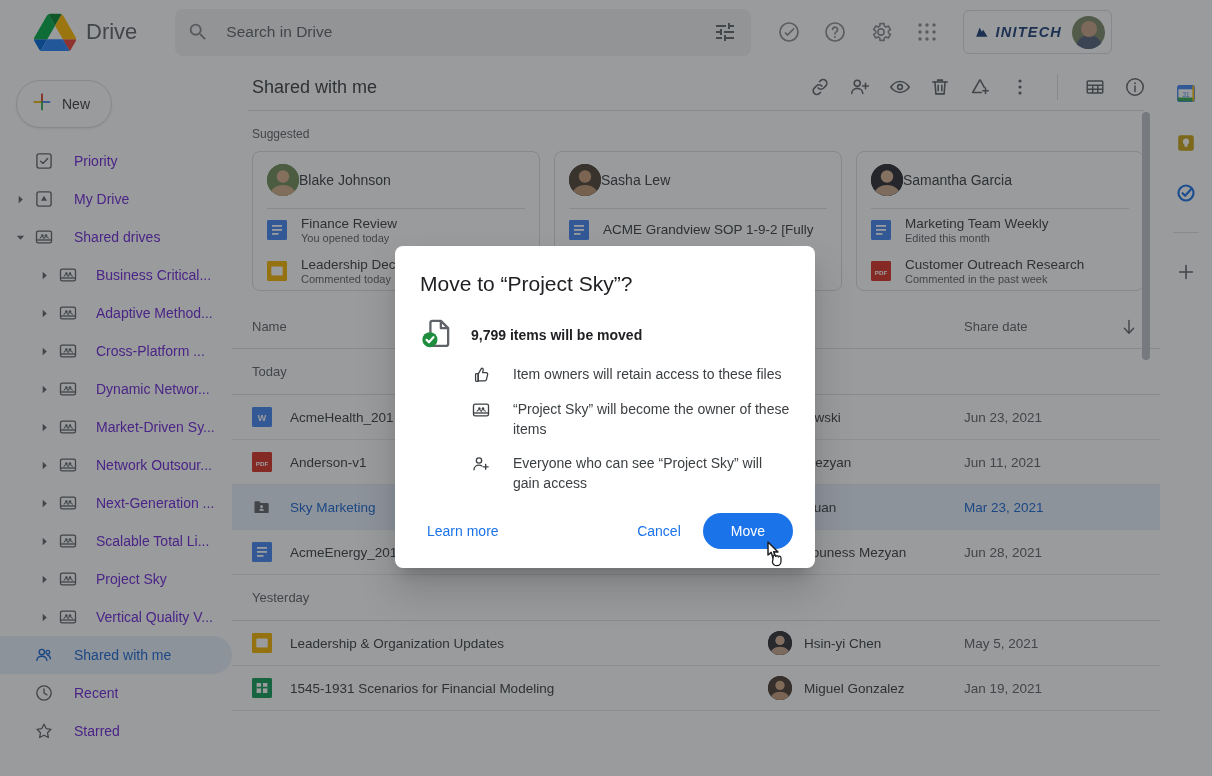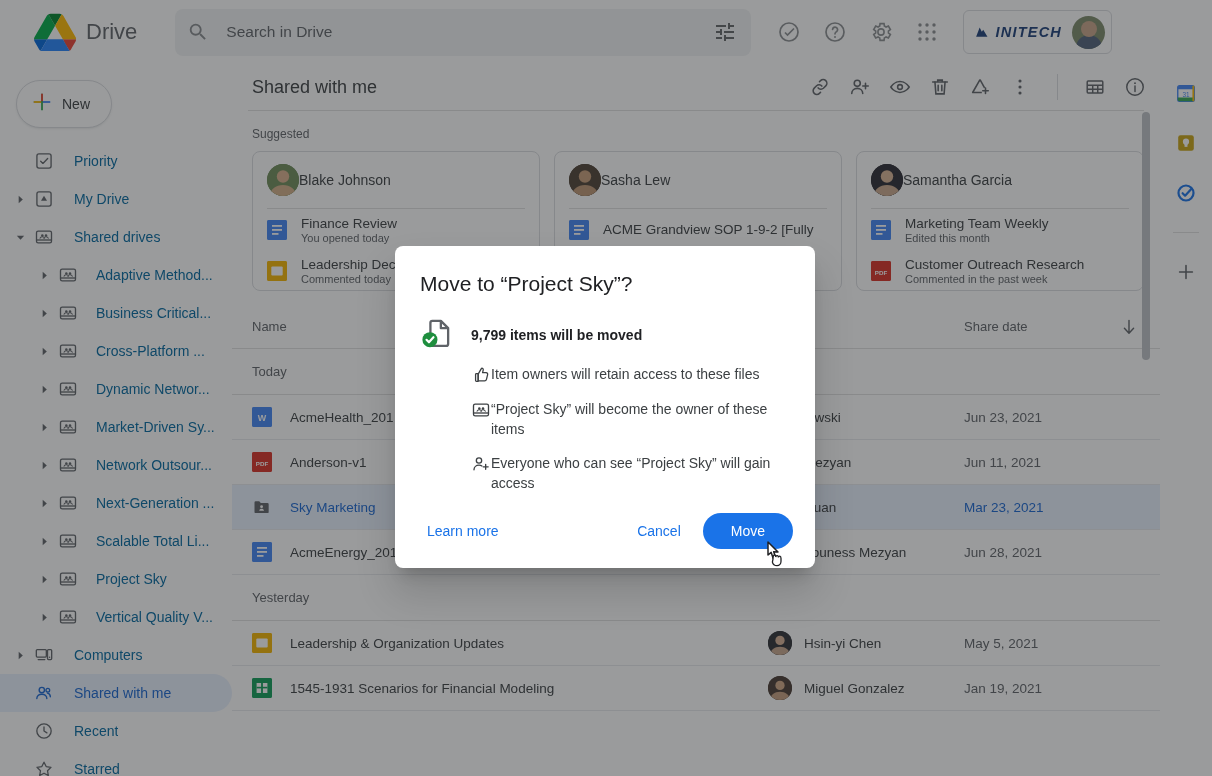--- a/index.html
+++ b/index.html
@@ -93,21 +93,21 @@
   .caret {
     width: 24px; min-width: 24px; display: flex; align-items: center;
     justify-content: center; margin-left: 8px;
   }
   .caret.empty { visibility: hidden; }
   .nav-icn {
     width: 24px; min-width: 24px; height: 24px; display: flex;
     align-items: center; justify-content: center; color: #5f6368;
   }
   .nav-label {
-    font-size: 14px; color: #0369a1; margin-left: 18px;
+    font-size: 14px; color: #6d28d9; margin-left: 18px;
     white-space: nowrap; overflow: hidden;
   }
   .nav-item.sub .nav-label { margin-left: 16px; }
   .nav-item.sub .caret { margin-left: 32px; }
 
   
   #main {
     position: absolute; left: 232px; top: 64px; width: 928px; height: 712px;
     background: #fff; overflow: hidden;
   }
@@ -205,21 +205,21 @@
   #dlg-title {
     font-size: 21px; color: #202124; letter-spacing: 0; margin-bottom: 20px;
     margin-left: 1px;
   }
   #dlg-count {
     display: flex; align-items: center; gap: 18px; margin-bottom: 10px;
   }
   #dlg-count .ct { font-size: 14px; font-weight: bold; color: #202124; }
   .dlg-bullets { padding-left: 52px; }
   .dlg-bullet {
-    display: flex; gap: 0; margin-bottom: 14px; align-items: flex-start;
+    display: flex; gap: 22px; margin-bottom: 14px; align-items: flex-start;
   }
   .dlg-bullet .bi { width: 20px; min-width: 20px; height: 20px; color: #3c4043; margin-top: 1px; }
   .dlg-bullet .btext { font-size: 14px; color: #3c4043; line-height: 20px; }
   #dlg-actions {
     position: absolute; left: 0; bottom: 0; width: 100%; height: 74px;
     display: flex; align-items: center; padding: 0 22px;
   }
   .txt-btn {
     background: none; border: none; cursor: pointer;
     font-family: "Liberation Sans", sans-serif;
@@ -375,190 +375,174 @@
           </span>
           <span class="nav-icn">
             <svg viewBox="0 0 24 24" width="20" height="20">
               <rect x="3" y="5" width="18" height="14" rx="2" fill="none" stroke="#5f6368" stroke-width="1.6"></rect>
               <path d="M3.6 15.6h16.8" stroke="#5f6368" stroke-width="1.6"></path>
               <circle cx="10" cy="10.2" r="1.5" fill="#5f6368"></circle>
               <circle cx="14.4" cy="10.2" r="1.5" fill="#5f6368"></circle>
               <path d="M7.3 13.4c.4-1.1 1.4-1.7 2.7-1.7s2.3.6 2.7 1.7M11.8 13.4c.4-1.1 1.4-1.7 2.6-1.7 1.3 0 2.3.6 2.7 1.7" fill="none" stroke="#5f6368" stroke-width="1.3" stroke-linecap="round"></path>
             </svg>
           </span>
+          <span class="nav-label">Business Critical...</span>
+        </div>
+        <div class="nav-item sub">
+          <span class="caret">
+           <svg viewBox="0 0 24 24" width="11" height="11" fill="#5f6368">
+              <path d="M8 4l9 8-9 8z"></path>
+            </svg>
+          </span>
+          <span class="nav-icn">
+            <svg viewBox="0 0 24 24" width="20" height="20">
+              <rect x="3" y="5" width="18" height="14" rx="2" fill="none" stroke="#5f6368" stroke-width="1.6"></rect>
+              <path d="M3.6 15.6h16.8" stroke="#5f6368" stroke-width="1.6"></path>
+              <circle cx="10" cy="10.2" r="1.5" fill="#5f6368"></circle>
+              <circle cx="14.4" cy="10.2" r="1.5" fill="#5f6368"></circle>
+              <path d="M7.3 13.4c.4-1.1 1.4-1.7 2.7-1.7s2.3.6 2.7 1.7M11.8 13.4c.4-1.1 1.4-1.7 2.6-1.7 1.3 0 2.3.6 2.7 1.7" fill="none" stroke="#5f6368" stroke-width="1.3" stroke-linecap="round"></path>
+            </svg>
+          </span>
           <span class="nav-label">Adaptive Method...</span>
         </div>
         <div class="nav-item sub">
           <span class="caret">
            <svg viewBox="0 0 24 24" width="11" height="11" fill="#5f6368">
               <path d="M8 4l9 8-9 8z"></path>
             </svg>
           </span>
           <span class="nav-icn">
             <svg viewBox="0 0 24 24" width="20" height="20">
               <rect x="3" y="5" width="18" height="14" rx="2" fill="none" stroke="#5f6368" stroke-width="1.6"></rect>
               <path d="M3.6 15.6h16.8" stroke="#5f6368" stroke-width="1.6"></path>
               <circle cx="10" cy="10.2" r="1.5" fill="#5f6368"></circle>
               <circle cx="14.4" cy="10.2" r="1.5" fill="#5f6368"></circle>
               <path d="M7.3 13.4c.4-1.1 1.4-1.7 2.7-1.7s2.3.6 2.7 1.7M11.8 13.4c.4-1.1 1.4-1.7 2.6-1.7 1.3 0 2.3.6 2.7 1.7" fill="none" stroke="#5f6368" stroke-width="1.3" stroke-linecap="round"></path>
             </svg>
           </span>
-          <span class="nav-label">Business Critical...</span>
+          <span class="nav-label">Cross-Platform ...</span>
         </div>
         <div class="nav-item sub">
           <span class="caret">
            <svg viewBox="0 0 24 24" width="11" height="11" fill="#5f6368">
               <path d="M8 4l9 8-9 8z"></path>
             </svg>
           </span>
           <span class="nav-icn">
             <svg viewBox="0 0 24 24" width="20" height="20">
               <rect x="3" y="5" width="18" height="14" rx="2" fill="none" stroke="#5f6368" stroke-width="1.6"></rect>
               <path d="M3.6 15.6h16.8" stroke="#5f6368" stroke-width="1.6"></path>
               <circle cx="10" cy="10.2" r="1.5" fill="#5f6368"></circle>
               <circle cx="14.4" cy="10.2" r="1.5" fill="#5f6368"></circle>
               <path d="M7.3 13.4c.4-1.1 1.4-1.7 2.7-1.7s2.3.6 2.7 1.7M11.8 13.4c.4-1.1 1.4-1.7 2.6-1.7 1.3 0 2.3.6 2.7 1.7" fill="none" stroke="#5f6368" stroke-width="1.3" stroke-linecap="round"></path>
             </svg>
           </span>
-          <span class="nav-label">Cross-Platform ...</span>
+          <span class="nav-label">Dynamic Networ...</span>
         </div>
         <div class="nav-item sub">
           <span class="caret">
            <svg viewBox="0 0 24 24" width="11" height="11" fill="#5f6368">
               <path d="M8 4l9 8-9 8z"></path>
             </svg>
           </span>
           <span class="nav-icn">
             <svg viewBox="0 0 24 24" width="20" height="20">
               <rect x="3" y="5" width="18" height="14" rx="2" fill="none" stroke="#5f6368" stroke-width="1.6"></rect>
               <path d="M3.6 15.6h16.8" stroke="#5f6368" stroke-width="1.6"></path>
               <circle cx="10" cy="10.2" r="1.5" fill="#5f6368"></circle>
               <circle cx="14.4" cy="10.2" r="1.5" fill="#5f6368"></circle>
               <path d="M7.3 13.4c.4-1.1 1.4-1.7 2.7-1.7s2.3.6 2.7 1.7M11.8 13.4c.4-1.1 1.4-1.7 2.6-1.7 1.3 0 2.3.6 2.7 1.7" fill="none" stroke="#5f6368" stroke-width="1.3" stroke-linecap="round"></path>
             </svg>
           </span>
-          <span class="nav-label">Dynamic Networ...</span>
+          <span class="nav-label">Market-Driven Sy...</span>
         </div>
         <div class="nav-item sub">
           <span class="caret">
            <svg viewBox="0 0 24 24" width="11" height="11" fill="#5f6368">
               <path d="M8 4l9 8-9 8z"></path>
             </svg>
           </span>
           <span class="nav-icn">
             <svg viewBox="0 0 24 24" width="20" height="20">
               <rect x="3" y="5" width="18" height="14" rx="2" fill="none" stroke="#5f6368" stroke-width="1.6"></rect>
               <path d="M3.6 15.6h16.8" stroke="#5f6368" stroke-width="1.6"></path>
               <circle cx="10" cy="10.2" r="1.5" fill="#5f6368"></circle>
               <circle cx="14.4" cy="10.2" r="1.5" fill="#5f6368"></circle>
               <path d="M7.3 13.4c.4-1.1 1.4-1.7 2.7-1.7s2.3.6 2.7 1.7M11.8 13.4c.4-1.1 1.4-1.7 2.6-1.7 1.3 0 2.3.6 2.7 1.7" fill="none" stroke="#5f6368" stroke-width="1.3" stroke-linecap="round"></path>
             </svg>
           </span>
-          <span class="nav-label">Market-Driven Sy...</span>
+          <span class="nav-label">Network Outsour...</span>
         </div>
         <div class="nav-item sub">
           <span class="caret">
            <svg viewBox="0 0 24 24" width="11" height="11" fill="#5f6368">
               <path d="M8 4l9 8-9 8z"></path>
             </svg>
           </span>
           <span class="nav-icn">
             <svg viewBox="0 0 24 24" width="20" height="20">
               <rect x="3" y="5" width="18" height="14" rx="2" fill="none" stroke="#5f6368" stroke-width="1.6"></rect>
               <path d="M3.6 15.6h16.8" stroke="#5f6368" stroke-width="1.6"></path>
               <circle cx="10" cy="10.2" r="1.5" fill="#5f6368"></circle>
               <circle cx="14.4" cy="10.2" r="1.5" fill="#5f6368"></circle>
               <path d="M7.3 13.4c.4-1.1 1.4-1.7 2.7-1.7s2.3.6 2.7 1.7M11.8 13.4c.4-1.1 1.4-1.7 2.6-1.7 1.3 0 2.3.6 2.7 1.7" fill="none" stroke="#5f6368" stroke-width="1.3" stroke-linecap="round"></path>
             </svg>
           </span>
-          <span class="nav-label">Network Outsour...</span>
+          <span class="nav-label">Next-Generation ...</span>
         </div>
         <div class="nav-item sub">
           <span class="caret">
            <svg viewBox="0 0 24 24" width="11" height="11" fill="#5f6368">
               <path d="M8 4l9 8-9 8z"></path>
             </svg>
           </span>
           <span class="nav-icn">
             <svg viewBox="0 0 24 24" width="20" height="20">
               <rect x="3" y="5" width="18" height="14" rx="2" fill="none" stroke="#5f6368" stroke-width="1.6"></rect>
               <path d="M3.6 15.6h16.8" stroke="#5f6368" stroke-width="1.6"></path>
               <circle cx="10" cy="10.2" r="1.5" fill="#5f6368"></circle>
               <circle cx="14.4" cy="10.2" r="1.5" fill="#5f6368"></circle>
               <path d="M7.3 13.4c.4-1.1 1.4-1.7 2.7-1.7s2.3.6 2.7 1.7M11.8 13.4c.4-1.1 1.4-1.7 2.6-1.7 1.3 0 2.3.6 2.7 1.7" fill="none" stroke="#5f6368" stroke-width="1.3" stroke-linecap="round"></path>
             </svg>
           </span>
-          <span class="nav-label">Next-Generation ...</span>
+          <span class="nav-label">Scalable Total Li...</span>
         </div>
         <div class="nav-item sub">
           <span class="caret">
            <svg viewBox="0 0 24 24" width="11" height="11" fill="#5f6368">
               <path d="M8 4l9 8-9 8z"></path>
             </svg>
           </span>
           <span class="nav-icn">
             <svg viewBox="0 0 24 24" width="20" height="20">
               <rect x="3" y="5" width="18" height="14" rx="2" fill="none" stroke="#5f6368" stroke-width="1.6"></rect>
               <path d="M3.6 15.6h16.8" stroke="#5f6368" stroke-width="1.6"></path>
               <circle cx="10" cy="10.2" r="1.5" fill="#5f6368"></circle>
               <circle cx="14.4" cy="10.2" r="1.5" fill="#5f6368"></circle>
               <path d="M7.3 13.4c.4-1.1 1.4-1.7 2.7-1.7s2.3.6 2.7 1.7M11.8 13.4c.4-1.1 1.4-1.7 2.6-1.7 1.3 0 2.3.6 2.7 1.7" fill="none" stroke="#5f6368" stroke-width="1.3" stroke-linecap="round"></path>
             </svg>
           </span>
-          <span class="nav-label">Scalable Total Li...</span>
+          <span class="nav-label">Project Sky</span>
         </div>
         <div class="nav-item sub">
           <span class="caret">
            <svg viewBox="0 0 24 24" width="11" height="11" fill="#5f6368">
               <path d="M8 4l9 8-9 8z"></path>
             </svg>
           </span>
           <span class="nav-icn">
             <svg viewBox="0 0 24 24" width="20" height="20">
               <rect x="3" y="5" width="18" height="14" rx="2" fill="none" stroke="#5f6368" stroke-width="1.6"></rect>
               <path d="M3.6 15.6h16.8" stroke="#5f6368" stroke-width="1.6"></path>
               <circle cx="10" cy="10.2" r="1.5" fill="#5f6368"></circle>
               <circle cx="14.4" cy="10.2" r="1.5" fill="#5f6368"></circle>
               <path d="M7.3 13.4c.4-1.1 1.4-1.7 2.7-1.7s2.3.6 2.7 1.7M11.8 13.4c.4-1.1 1.4-1.7 2.6-1.7 1.3 0 2.3.6 2.7 1.7" fill="none" stroke="#5f6368" stroke-width="1.3" stroke-linecap="round"></path>
             </svg>
           </span>
-          <span class="nav-label">Project Sky</span>
-        </div>
-        <div class="nav-item sub">
-          <span class="caret">
-           <svg viewBox="0 0 24 24" width="11" height="11" fill="#5f6368">
-              <path d="M8 4l9 8-9 8z"></path>
-            </svg>
-          </span>
-          <span class="nav-icn">
-            <svg viewBox="0 0 24 24" width="20" height="20">
-              <rect x="3" y="5" width="18" height="14" rx="2" fill="none" stroke="#5f6368" stroke-width="1.6"></rect>
-              <path d="M3.6 15.6h16.8" stroke="#5f6368" stroke-width="1.6"></path>
-              <circle cx="10" cy="10.2" r="1.5" fill="#5f6368"></circle>
-              <circle cx="14.4" cy="10.2" r="1.5" fill="#5f6368"></circle>
-              <path d="M7.3 13.4c.4-1.1 1.4-1.7 2.7-1.7s2.3.6 2.7 1.7M11.8 13.4c.4-1.1 1.4-1.7 2.6-1.7 1.3 0 2.3.6 2.7 1.7" fill="none" stroke="#5f6368" stroke-width="1.3" stroke-linecap="round"></path>
-            </svg>
-          </span>
           <span class="nav-label">Vertical Quality V...</span>
-        </div>
-        <div class="nav-item">
-          <span class="caret">
-           <svg viewBox="0 0 24 24" width="11" height="11" fill="#5f6368">
-              <path d="M8 4l9 8-9 8z"></path>
-            </svg>
-          </span>
-          <span class="nav-icn">
-            <svg viewBox="0 0 24 24" width="20" height="20">
-              <rect x="2.8" y="5.5" width="12" height="9" rx="1.2" fill="none" stroke="#5f6368" stroke-width="1.6"></rect>
-              <path d="M5 17.5h8" stroke="#5f6368" stroke-width="1.6" stroke-linecap="round"></path>
-              <rect x="16.2" y="5.5" width="5" height="12" rx="1.2" fill="none" stroke="#5f6368" stroke-width="1.6"></rect>
-              <circle cx="18.7" cy="14.8" r=".9" fill="#5f6368"></circle>
-            </svg>
-          </span>
-          <span class="nav-label">Computers</span>
         </div>
         <div class="nav-item active">
           <span class="caret empty"></span>
           <span class="nav-icn">
             <svg viewBox="0 0 24 24" width="20" height="20">
               <circle cx="9.4" cy="8.4" r="3.2" fill="none" stroke="#1967d2" stroke-width="1.7"></circle>
               <path d="M3.4 18.6c0-3.2 2.7-5.2 6-5.2s6 2 6 5.2" fill="none" stroke="#1967d2" stroke-width="1.7" stroke-linecap="round"></path>
               <path d="M16.2 12.2c2 .5 3.4 2.1 3.4 4.3" fill="none" stroke="#1967d2" stroke-width="1.7" stroke-linecap="round"></path>
               <circle cx="16.6" cy="8.6" r="2.2" fill="none" stroke="#1967d2" stroke-width="1.6"></circle>
             </svg>

